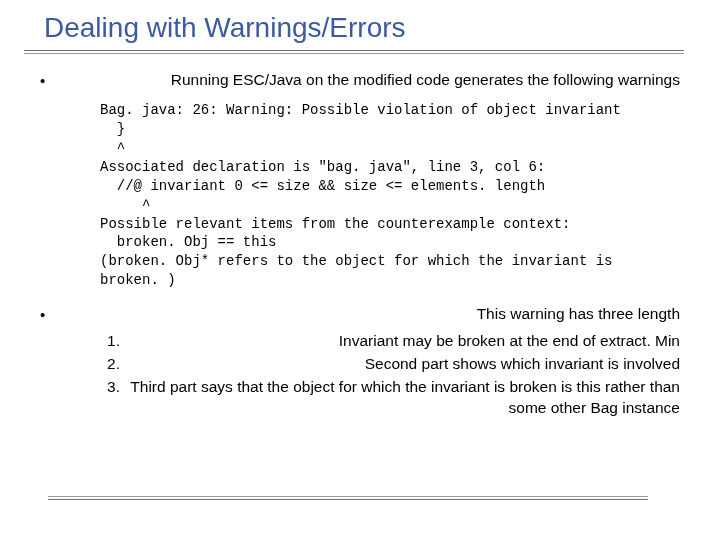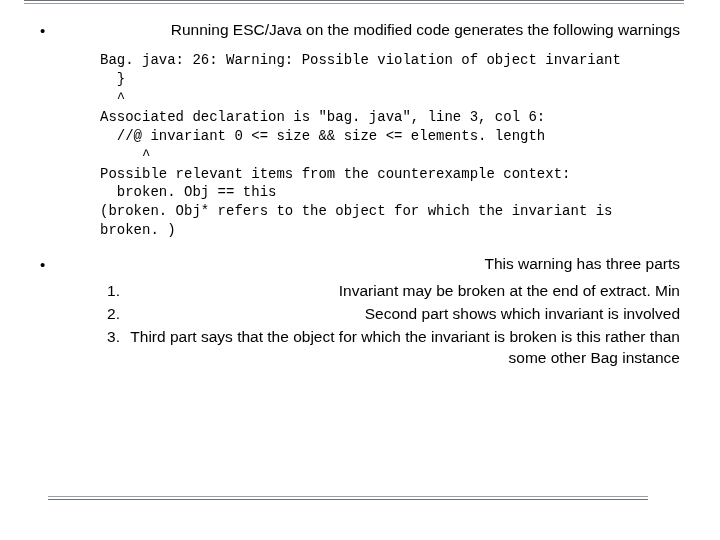--- a/index.html
+++ b/index.html
@@ -87,20 +87,23 @@
     left: 24px;
     right: 36px;
     bottom: 40px;
   }
 </style>
 </head>
 <body>
 
 <div class="slide">
 
+  <div class="title-wrap">
+    <h1 class="title">Dealing with Warnings/Errors</h1>
+  </div>
   <div class="rule bold"></div>
   <div class="rule" style="margin-top:2px"></div>
 
   <div class="content">
 
     <div class="row">
       <div class="bullet-dot">•</div>
       <div class="row-text">Running ESC/Java on the modified code generates the following warnings</div>
     </div>
 
@@ -110,21 +113,21 @@
 <span>Associated declaration is "bag. java", line 3, col 6:</span>
 <span>  //@ invariant 0 &lt;= size &amp;&amp; size &lt;= elements. length</span>
 <span>     ^</span>
 <span>Possible relevant items from the counterexample context:</span>
 <span>  broken. Obj == this</span>
 <span>(broken. Obj* refers to the object for which the invariant is</span>
 <span>broken. )</span></div>
 
     <div class="row">
       <div class="bullet-dot">•</div>
-      <div class="row-text">This warning has three parts</div>
+      <div class="row-text">This warning has three length</div>
     </div>
 
     <div class="numlist">
       <div class="numrow">
         <div class="n">1.</div>
         <div class="t">Invariant may be broken at the end of extract. Min</div>
       </div>
       <div class="numrow">
         <div class="n">2.</div>
         <div class="t">Second part shows which invariant is involved</div>

